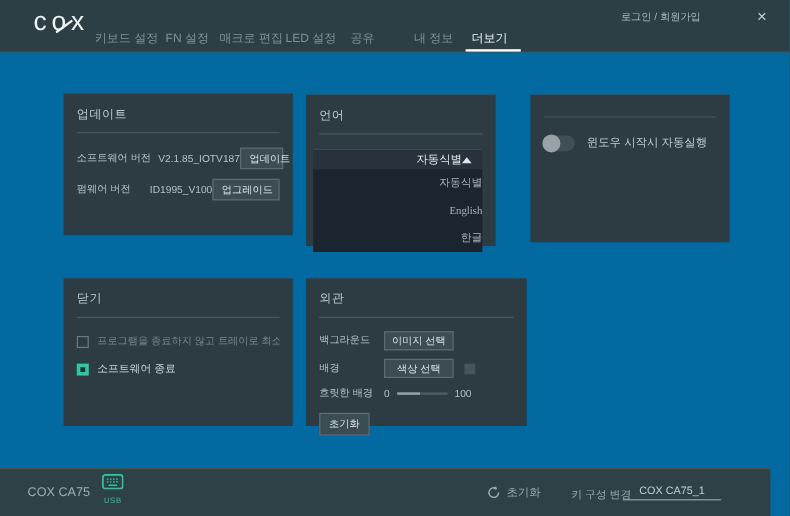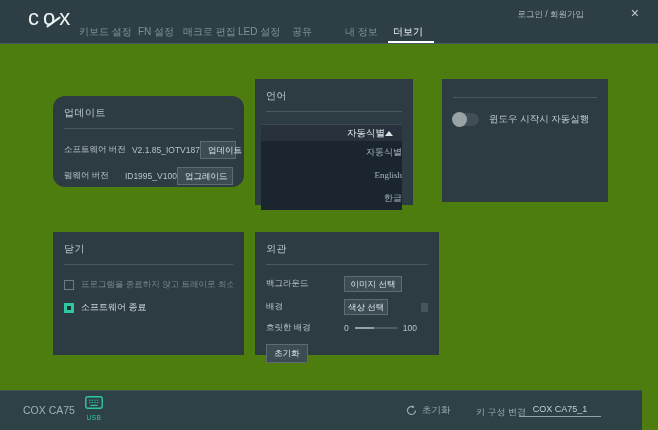--- a/index.html
+++ b/index.html
@@ -1,38 +1,38 @@
 <!DOCTYPE html>
 <html><head>
 <meta charset="utf-8">
 <style>
   * { margin:0; padding:0; box-sizing:border-box; }
   html,body { width:658px; height:430px; overflow:hidden; }
   body { font-family:"Liberation Sans", sans-serif; background:#364a4d; color:#b4c1c4; }
-  .app { position:relative; width:658px; height:430px; background:#4d7c0f; }
+  .app { position:relative; width:658px; height:430px; background:#0369a1; }
 
   
   .topbar { position:absolute; left:0; top:0; width:658px; height:44px;
             background:#2d3f44; border-bottom:1px solid #46585b; }
   .logo { position:absolute; left:28px; top:5px; font-size:22px; font-weight:300;
           letter-spacing:4px; color:#edf2f3; text-transform:lowercase; }
   .logo-slash { position:absolute; left:17px; top:16px; width:17px; height:2px;
                 background:#edf2f3; transform:rotate(-36deg); border-radius:1px; }
   .tab { position:absolute; top:25px; font-size:10px; color:#7f9397;
          white-space:nowrap; cursor:pointer; }
   .tab.active { color:#f2f6f7; }
   .tab-underline { position:absolute; left:388px; top:41px; width:46px; height:2px; background:#ffffff; }
   .auth { position:absolute; right:74px; top:9px; font-size:8.5px; color:#aebbbf; cursor:pointer; }
   .close-x { position:absolute; right:19px; top:5px; font-size:14px; color:#c3cdd0; cursor:pointer; }
 
   
   .panel { position:absolute; background:#2d3c42; padding:10px 11px; }
   .panel-title { font-size:10px; color:#c2ced1; letter-spacing:0.5px; }
   .panel hr { border:none; border-top:1px solid rgba(255,255,255,0.14); margin-top:8px; }
-  #panel-update   { left:53px;  top:96px;  width:191px; height:91px;border-radius:12px; }
+  #panel-update   { left:53px;  top:78px;  width:191px; height:118px; }
   #panel-language { left:255px; top:79px;  width:158px; height:126px;font-family:Liberation Serif, serif; }
   #panel-startup  { left:442px; top:79px;  width:166px; height:123px; }
   #panel-close    { left:53px;  top:232px; width:191px; height:123px; }
   #panel-appear   { left:255px; top:232px; width:184px; height:123px; }
 
   .row { display:flex; align-items:center; }
   .btn { background:#3c4c53; border:1px solid #5c6c72; color:#dbe3e4; font-size:8.5px;
          font-family:"Liberation Sans", sans-serif; padding:3px 7px; cursor:pointer;
          white-space:nowrap; line-height:1.2; }
 
@@ -66,21 +66,21 @@
   #panel-close .row1 { margin-top:14px; }
   #panel-close .row2 { margin-top:10px; }
   .cb { width:10px; height:10px; border:1px solid #6a7b81; flex:none; cursor:pointer; }
   .cb.checked { border:none; background:#2fc7a2; position:relative; }
   .cb.checked::after { content:""; position:absolute; inset:3px; background:#17342e; }
   .cb-label { font-size:8.5px; margin-left:7px; white-space:nowrap; overflow:hidden; }
   .dim { color:#76878d; }
   .lit { color:#ccd6d8; font-size:9px; }
 
   
-  #panel-appear .row { margin-top:7px;gap:24px; }
+  #panel-appear .row { margin-top:7px; }
   #panel-appear .row1 { margin-top:11px; }
   .ap-label { font-size:8.5px; color:#b6c2c5; width:54px; flex:none; white-space:nowrap; }
   .btn.wide { width:58px; text-align:center; padding:2px 0; }
   .swatch { width:9px; height:9px; background:#46545b; margin-left:9px; cursor:pointer; }
   .slider-wrap { display:flex; align-items:center; }
   .s-min, .s-max { font-size:8.5px; color:#b6c2c5; }
   .track { width:42px; height:2px; background:#4e5d63; position:relative; margin:0 6px; cursor:pointer; }
   .track .fill { position:absolute; left:0; top:0; height:2px; width:45%; background:#93a3a8; }
   .btn.reset { margin-top:10px; width:42px; text-align:center; }
 

